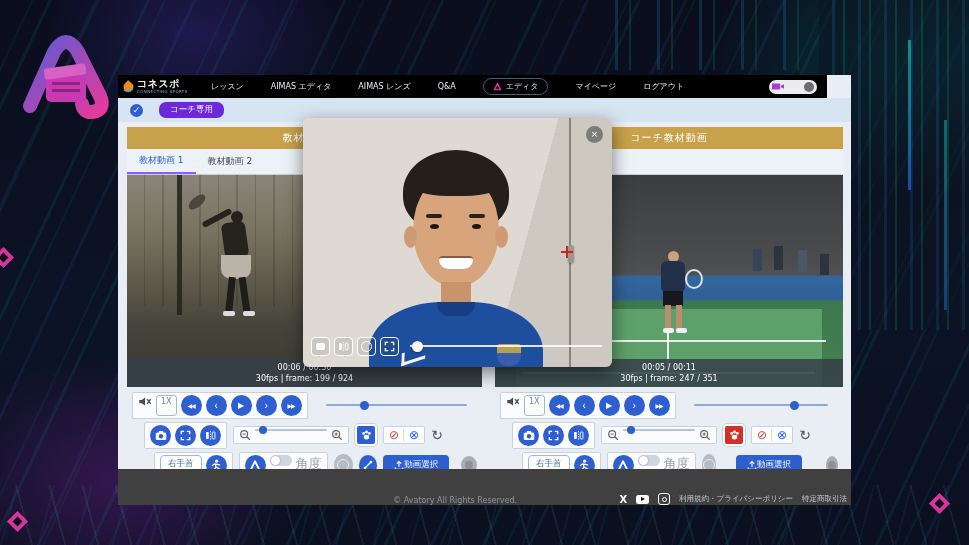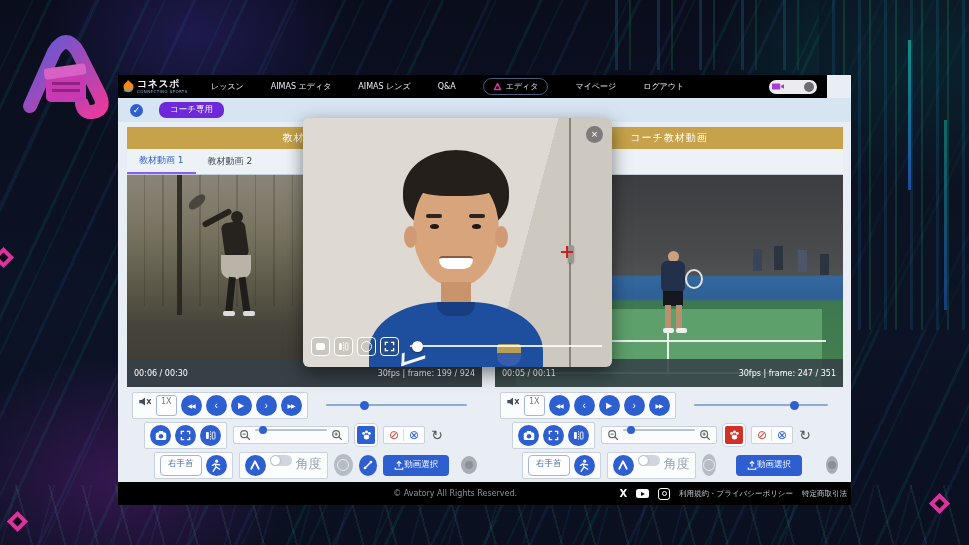--- a/index.html
+++ b/index.html
@@ -48,21 +48,21 @@
   
   .panel{position:absolute;top:52px;}
   .p0{left:9px;width:355px;}
   .p1{left:377px;width:348px;}
   .gold{height:22px;background:#c7a24a;color:#fff;font-size:10px;display:flex;align-items:center;justify-content:center;letter-spacing:1px;}
   .tabs{height:25px;display:flex;align-items:stretch;background:#edf2f7;border-bottom:1px solid #c5cfda;font-size:9px;color:#3c4450;}
   .tab{display:flex;align-items:center;padding:0 12px;box-sizing:border-box;}
   .tab.active{color:#2e5fd0;border-bottom:2px solid #8b5cf6;}
   .video{position:relative;height:212px;overflow:hidden;}
   .statusbar{position:absolute;left:0;right:0;bottom:0;height:20px;background:rgba(55,65,73,.88);
-             color:#fff;font-size:8px;display:flex;justify-content:space-between;align-items:center;padding:4px 7px;}
+             color:#fff;font-size:8px;display:flex;justify-content:space-between;align-items:center;padding:4px 7px;flex-direction:column;}
   .controls{background:#e9eef4;padding-top:3px;}
   .crow{display:flex;align-items:center;height:30px;padding:0 5px;gap:6px;}
   .grp{display:flex;background:#fbfcfe;border:1px solid #c9d2dc;border-radius:2px;padding:2px 5px;gap:4px;}
   .rbtn{width:21px;height:21px;border-radius:50%;background:#2e5fd0;color:#fff;display:flex;align-items:center;
         justify-content:center;font-size:10px;border:none;padding:0;}
   .rbtn.small-gl{font-size:6px;letter-spacing:-1px;}
   .speed{border:1px solid #9fb6e0;color:#6b7f9e;background:#fff;border-radius:3px;font-size:8px;padding:1px 4px;}
   .track{flex:1;height:2px;background:#8fa9d9;border-radius:2px;position:relative;margin:0 10px 0 12px;}
   .maindot{position:absolute;top:-3.5px;width:9px;height:9px;border-radius:50%;background:#2e5fd0;}
   .p0 .maindot{left:24%;} .p1 .maindot{left:72%;}
@@ -116,21 +116,21 @@
   .oimg{width:9px;height:7px;background:#fff;border-radius:2px;}
   .ocircle{width:9px;height:9px;border:1.6px solid #fff;border-radius:50%;}
   .otrack{flex:1;height:2px;background:rgba(255,255,255,.85);position:relative;margin-left:7px;}
   .oknob{position:absolute;left:2px;top:-4.5px;width:11px;height:11px;border-radius:50%;background:#fff;box-shadow:0 1px 2px rgba(0,0,0,.4);}
   .oclose{position:absolute;top:8px;right:9px;width:17px;height:17px;border-radius:50%;background:rgba(110,110,110,.85);
           color:#fff;font-size:11px;line-height:17px;text-align:center;border:none;padding:0;}
   .crosshair{position:absolute;left:258px;top:128px;width:12px;height:12px;}
   .crosshair::before{content:"";position:absolute;left:5px;top:0;width:2px;height:12px;background:#d02020;}
   .crosshair::after{content:"";position:absolute;left:0;top:5px;width:12px;height:2px;background:#d02020;}
   
-  .footer{position:absolute;left:0;bottom:0;width:733px;height:23px;background:#000000;display:flex;align-items:center;}
+  .footer{position:absolute;left:0;bottom:0;width:733px;height:36px;background:#404040;display:flex;align-items:flex-end;}
   .copyright{position:absolute;left:46%;transform:translateX(-50%);color:#8d939c;font-size:8px;}
   .footright{margin-left:auto;display:flex;align-items:center;gap:9px;padding-right:4px;}
   .xlogo{color:#fff;font-weight:bold;font-size:10px;}
   .yt{width:13px;height:9px;background:#fff;border-radius:2.5px;display:flex;align-items:center;justify-content:center;}
   .yt i{width:0;height:0;border-left:4px solid #0a0a0e;border-top:2.6px solid transparent;border-bottom:2.6px solid transparent;}
   .ig{width:10px;height:10px;border:1.4px solid #fff;border-radius:3px;position:relative;}
   .ig::after{content:"";position:absolute;left:2.5px;top:2.5px;width:3px;height:3px;border:1.2px solid #fff;border-radius:50%;}
   .flink{color:#c6ccd4;font-size:7.5px;white-space:nowrap;}
   svg{display:block;}
 </style>

